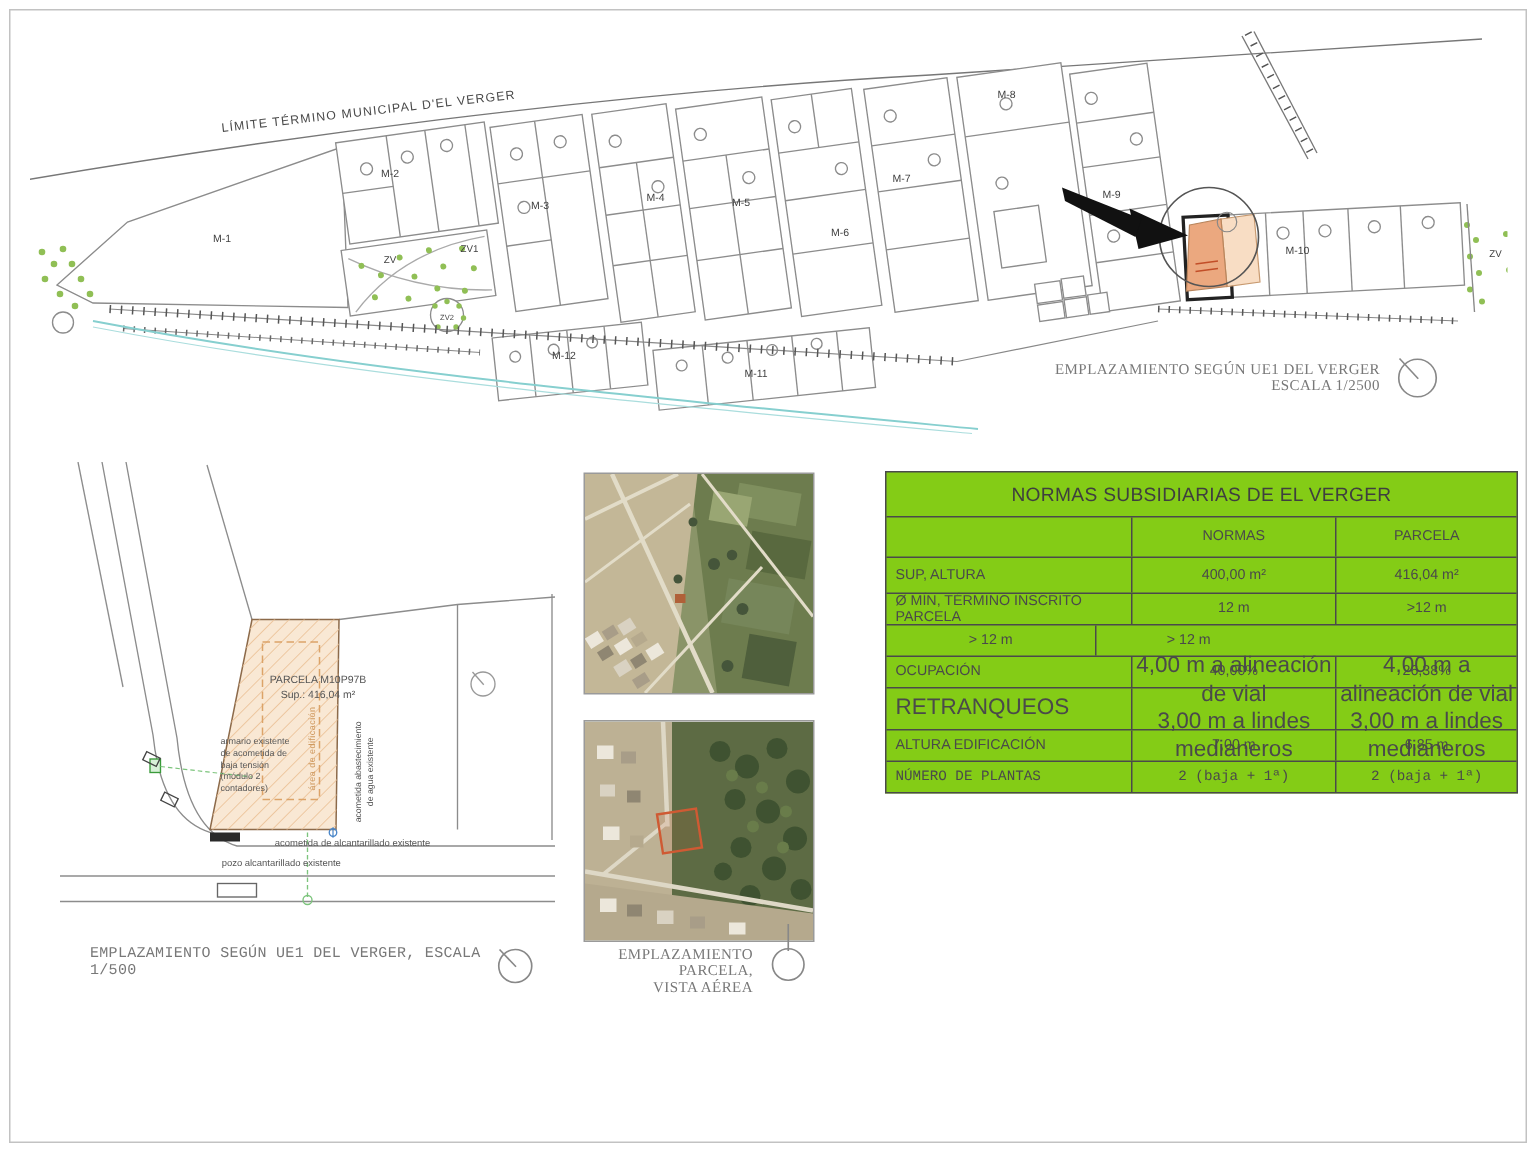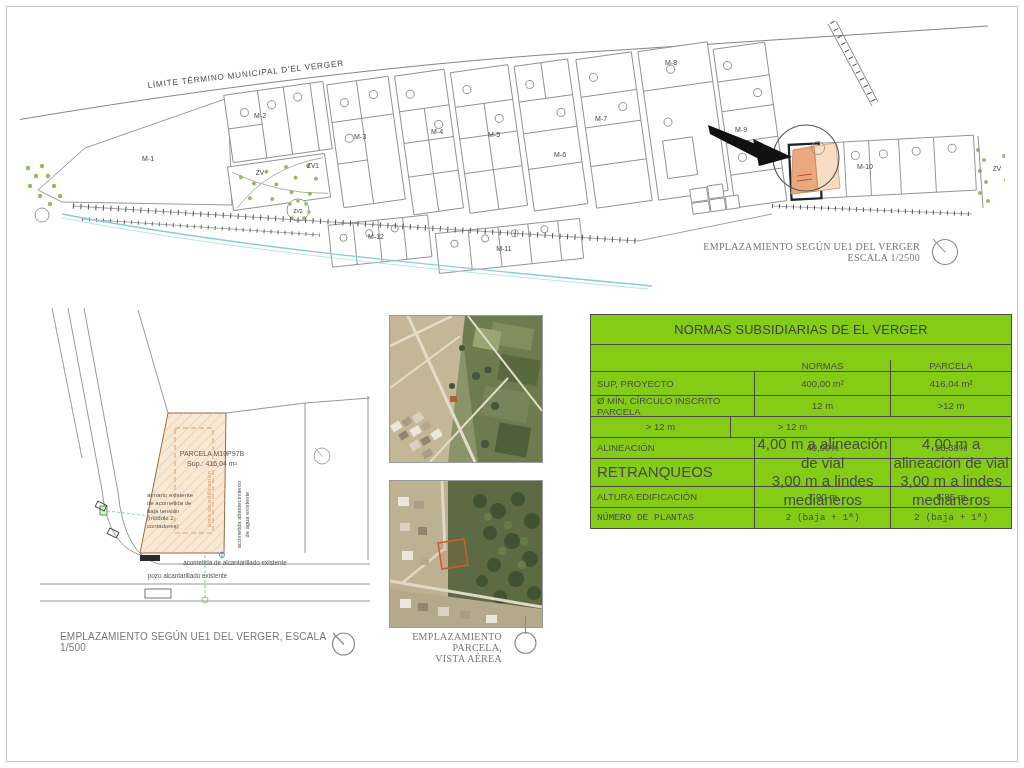--- a/index.html
+++ b/index.html
@@ -17,21 +17,21 @@
        border:1.5px solid #4a4a4a;font-size:9.5px;color:#4a4a4a;}
   .tbl-title{text-align:center;padding:6px 4px 5px;border-bottom:1px solid #4a4a4a;
        font-size:12.8px;line-height:1.4;letter-spacing:.2px;color:#3f3f3f;}
   .tr{display:flex;border-bottom:1px solid #4a4a4a;align-items:stretch;}
   .tr:last-child{border-bottom:none;font-family:Liberation Mono, monospace;}
   .td{display:flex;align-items:center;border-right:1px solid #4a4a4a;}
   .td:last-child{border-right:none;}
   .td-label{width:155px;padding:0 6px;}
   .td-n{width:139px;justify-content:center;text-align:center;}
   .td-p{width:123px;justify-content:center;text-align:center;}
-  .h26{height:26px;align-items:flex-end;} .h23{height:23px;} .h20{height:20px;} .h27{height:27px;line-height:1.25;font-size:15px;}
+  .h26{height:26px;} .h23{height:23px;} .h20{height:20px;} .h27{height:27px;line-height:1.25;font-size:15px;}
   
   .photo{position:absolute;width:152px;height:146px;border:1px solid #9a9a9a;overflow:hidden;}
 </style>
 </head>
 <body>
 
 <div class="sheet-border"></div>
 
 <svg class="abs" style="left:20px;top:8px" width="985" height="285" viewBox="0 0 985 285">
   <g stroke="#8c8c8c" stroke-width="0.9" fill="#fff">
@@ -334,21 +334,21 @@
 de acometida de
 baja tensión
 (módulo 2
 contadores)</div>
 <div class="abs vlab" style="left:177px;top:496px;width:64px;font-size:6px;color:#cf9a60;letter-spacing:.3px;">área de edificación</div>
 <div class="abs vlab pre" style="left:206px;top:507px;width:76px;font-size:5.8px;color:#555;line-height:1.3;">acometida abastecimiento
 de agua existente</div>
 <div class="abs" style="left:155px;top:559px;width:160px;text-align:center;font-size:6.3px;color:#555;">acometida de alcantarillado existente</div>
 <div class="abs" style="left:110px;top:572px;width:155px;text-align:center;font-size:6.3px;color:#555;">pozo alcantarillado existente</div>
 
-<div class="abs cap" style="left:60px;top:631px;width:280px;letter-spacing:.2px;">EMPLAZAMIENTO SEGÚN  UE1 DEL VERGER, ESCALA 1/500</div>
+<div class="abs cap" style="left:60px;top:631px;width:280px;letter-spacing:.2px;font-family:Liberation Mono, monospace;">EMPLAZAMIENTO SEGÚN  UE1 DEL VERGER, ESCALA 1/500</div>
 <svg class="abs" style="left:330px;top:630px" width="28" height="28">
   <circle cx="13.5" cy="14" r="11" fill="none" stroke="#888" stroke-width="1.1"></circle>
   <line x1="3" y1="3" x2="14" y2="14.5" stroke="#888" stroke-width="1.1"></line>
 </svg>
 
 <div class="photo" style="left:389px;top:315px;">
   <svg width="152" height="146" viewBox="0 0 152 146">
     <rect width="152" height="146" fill="#8a9468"></rect>
     <polygon points="70,0 152,0 152,146 88,146" fill="#6d7c4e"></polygon>
     <g transform="rotate(10 110 70)">
@@ -451,35 +451,35 @@
 <div class="tbl">
   <div class="tbl-title">
     <div>NORMAS SUBSIDIARIAS DE EL VERGER</div>
   </div>
   <div class="tr h26">
     <div class="td td-label"></div>
     <div class="td td-n">NORMAS</div>
     <div class="td td-p">PARCELA</div>
   </div>
   <div class="tr h23">
-    <div class="td td-label">SUP, PROYECTO</div>
+    <div class="td td-label">SUP, ALTURA</div>
     <div class="td td-n">400,00 m²</div>
     <div class="td td-p">416,04 m²</div>
   </div>
   <div class="tr h20">
-    <div class="td td-label">Ø MÍN, CÍRCULO  INSCRITO PARCELA</div>
+    <div class="td td-label">Ø MÍN, TÉRMINO  INSCRITO PARCELA</div>
     <div class="td td-n">12 m</div>
     <div class="td td-p">&gt;12 m</div>
   </div>
   <div class="tr h20">
     <div class="td td-n">&gt; 12 m</div>
     <div class="td td-p">&gt; 12 m</div>
   </div>
   <div class="tr h20">
-    <div class="td td-label">ALINEACIÓN</div>
+    <div class="td td-label">OCUPACIÓN</div>
     <div class="td td-n">40,00%</div>
     <div class="td td-p">26,38%</div>
   </div>
   <div class="tr h27">
     <div class="td td-label">RETRANQUEOS</div>
     <div class="td td-n pre">4,00 m a alineación de vial
 3,00 m a lindes medianeros</div>
     <div class="td td-p pre">4,00 m a alineación de vial
 3,00 m a lindes medianeros</div>
   </div>

